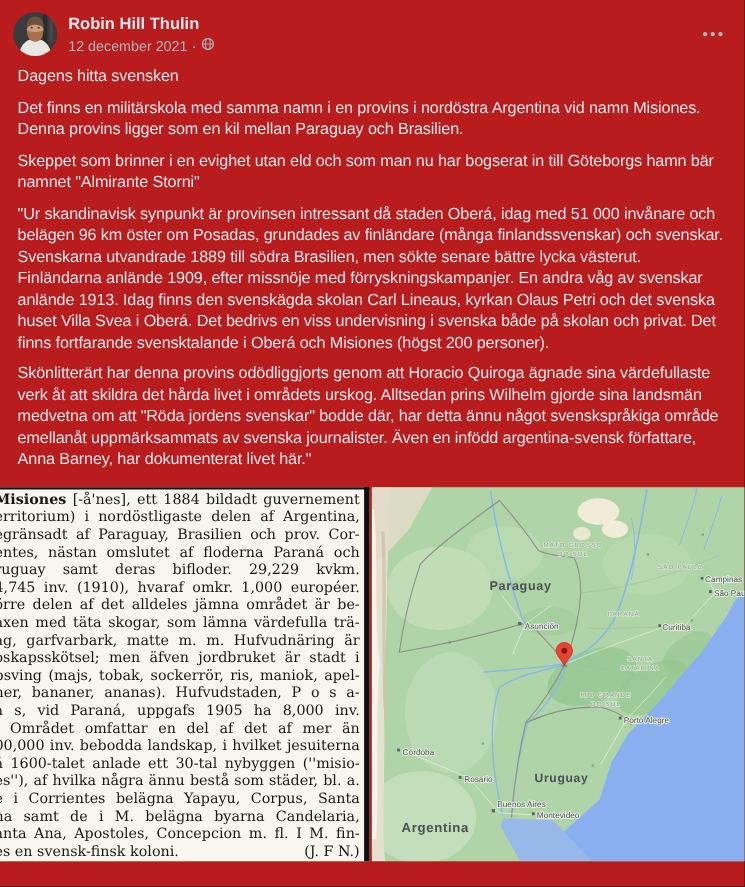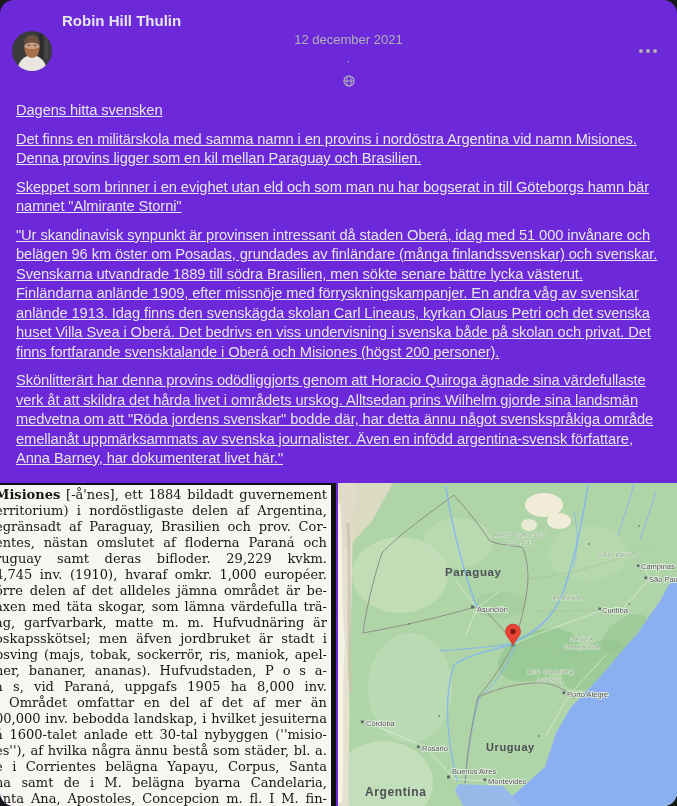--- a/index.html
+++ b/index.html
@@ -1,36 +1,35 @@
 <!DOCTYPE html>
 <html><head>
 <meta charset="utf-8">
 <style>
   html,body{margin:0;padding:0;background:#18191a;}
   .post-card{
     position:relative;
     width:677px;height:806px;
-    background:#6d28d9;
+    background:#b91c1c;
     font-family:"Liberation Sans",sans-serif;
     color:#e2e4e8;
     overflow:hidden;
-    border-radius:14px;
   }
   
   .header{display:flex;align-items:center;padding:11px 16px 6px 12px;}
   .avatar{width:40px;height:40px;border-radius:50%;overflow:hidden;flex:0 0 40px;cursor:pointer;}
   .avatar svg{display:block;}
   .header-texts{margin-left:10px;flex:1;min-width:0;}
   .author{font-size:15px;font-weight:700;color:#e4e6eb;line-height:19px;cursor:pointer;}
-  .meta{display:flex;align-items:center;gap:4px;font-size:13px;color:#b0b3b8;line-height:17px;margin-top:1px;flex-direction:column;}
+  .meta{display:flex;align-items:center;gap:4px;font-size:13px;color:#b0b3b8;line-height:17px;margin-top:1px;}
   .globe{display:inline-block;margin-top:1px;}
   .menu-btn{display:flex;gap:3px;align-items:center;padding:10px 4px;cursor:pointer;border-radius:50%;}
   .menu-btn i{width:4px;height:4px;border-radius:50%;background:#b0b3b8;display:block;}
   
-  .post-text{padding:4px 16px 0 16px;font-size:14.7px;line-height:19.5px;letter-spacing:-0.1px;color:#e4e6eb;text-decoration:underline;}
+  .post-text{padding:4px 16px 0 16px;font-size:14.7px;line-height:19.5px;letter-spacing:-0.1px;color:#e4e6eb;}
   .post-text p{margin:0 0 9px 0;}
   
   .attachment{display:flex;gap:2px;height:340px;margin-top:14px;}
   .scan{
     width:336px;box-sizing:border-box;height:340px;
     background:#f8f6f0;
     border-top:2px solid #101010;
     border-right:5px solid #101010;
     overflow:hidden;cursor:pointer;
   }

